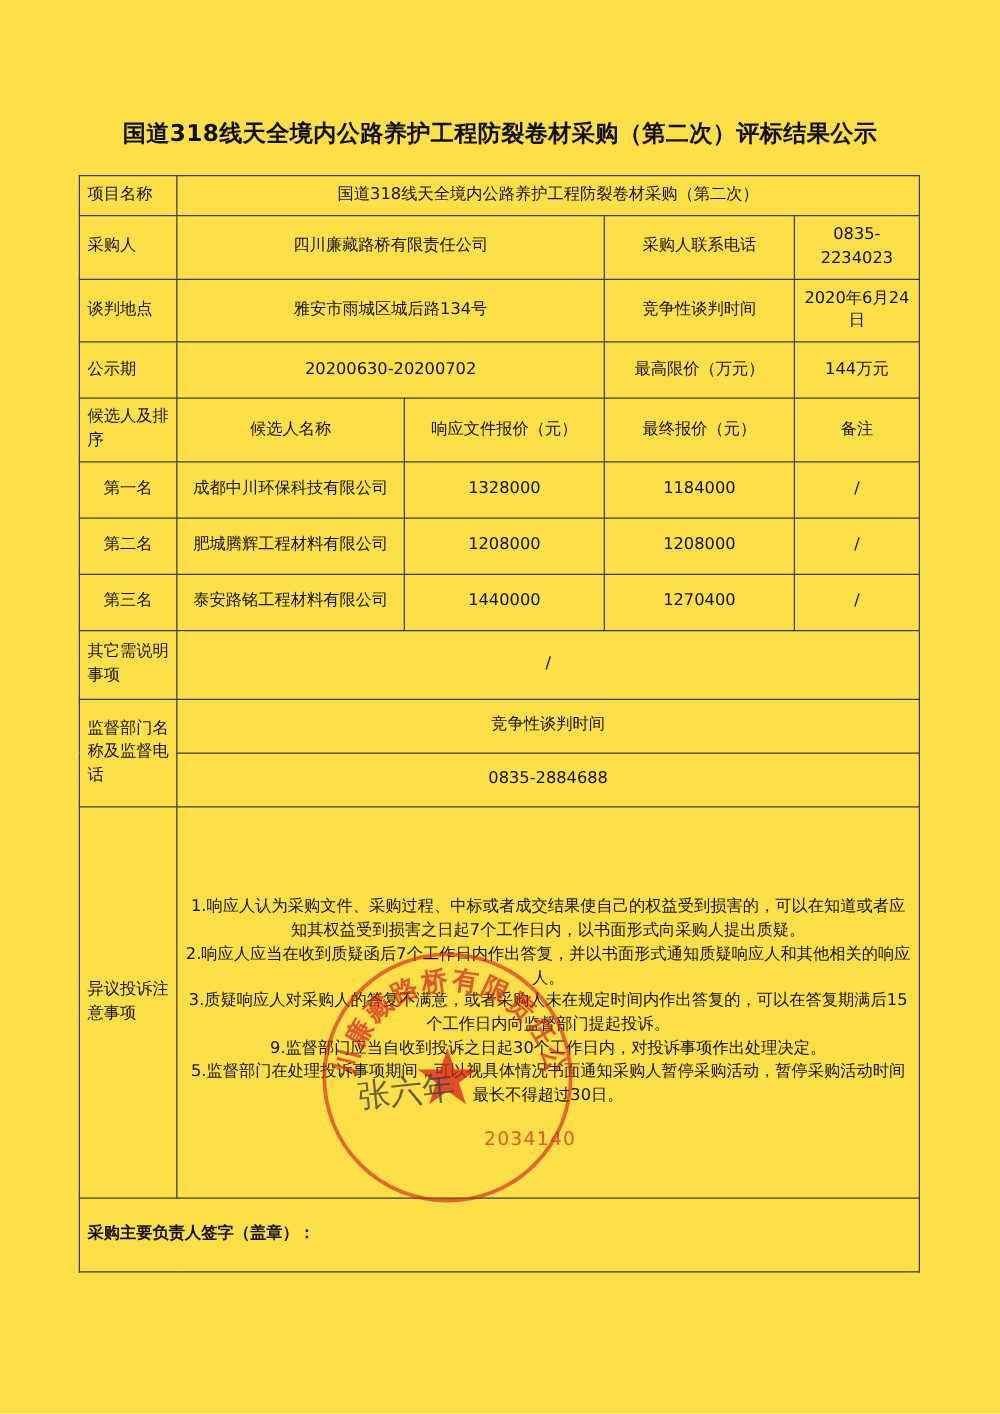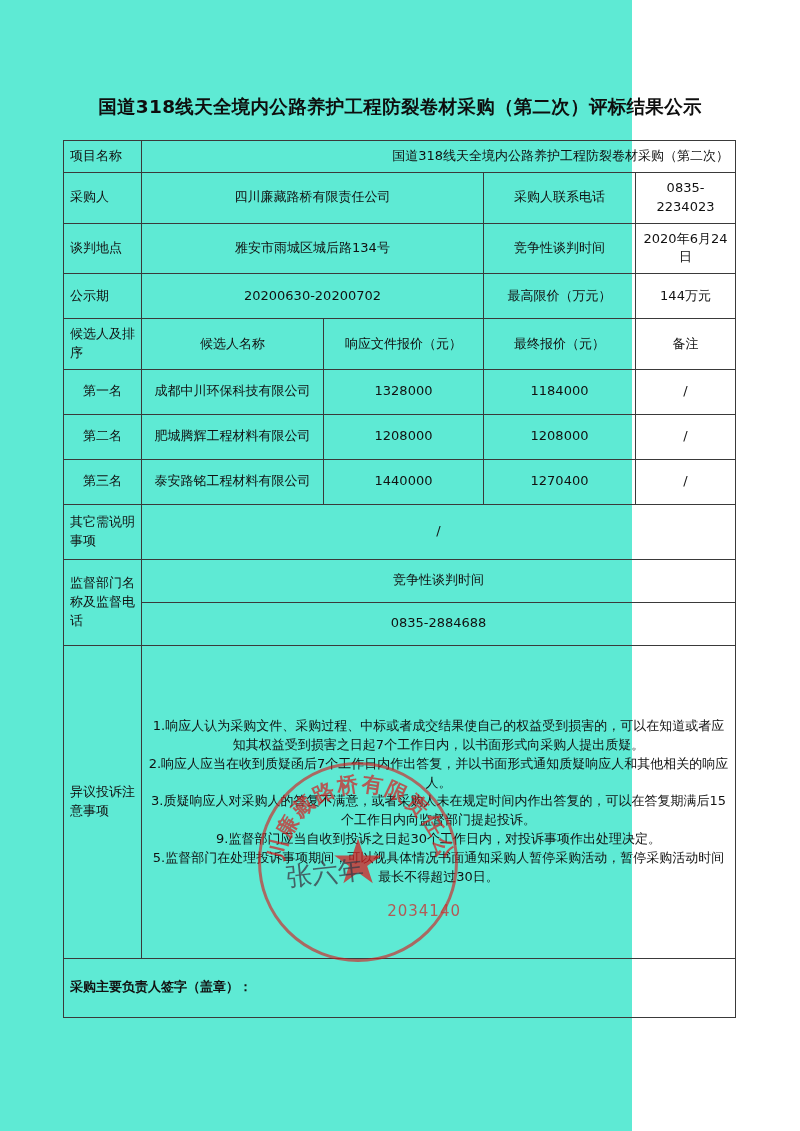--- a/index.html
+++ b/index.html
@@ -11,23 +11,23 @@
     width: 800px;
     height: 1131px;
     font-family: "DejaVu Sans", "Liberation Sans", sans-serif;
     color: #111111;
     position: relative;
     overflow: hidden;
   }
   .page {
     position: absolute;
     left: 0; top: 0;
-    width: 632px;
+    width: 800px;
     height: 1131px;
-    background: #5eead4;
+    background: #fde047;
   }
   .doc-title {
     position: absolute;
     left: 0;
     top: 94px;
     width: 800px;
     text-align: center;
     font-size: 18.5px;
     font-weight: bold;
     letter-spacing: 0.3px;
@@ -43,21 +43,21 @@
   }
   table.main td {
     border: 1px solid #3a3a3a;
     font-size: 13px;
     padding: 6px 6px;
     vertical-align: middle;
     line-height: 1.45;
     color: #111;
   }
   .c { text-align: center; }
-  .l { text-align: right; }
+  .l { text-align: center; }
   .lbl { }
   .h40 { height: 32px; }
   .two-line { line-height: 1.35; margin-left: 28px; }
   .notes-cell {
     text-align: center;
     vertical-align: top;
     padding: 14px 14px 10px 16px;
     font-size: 13px;
     line-height: 1.95;
   }

